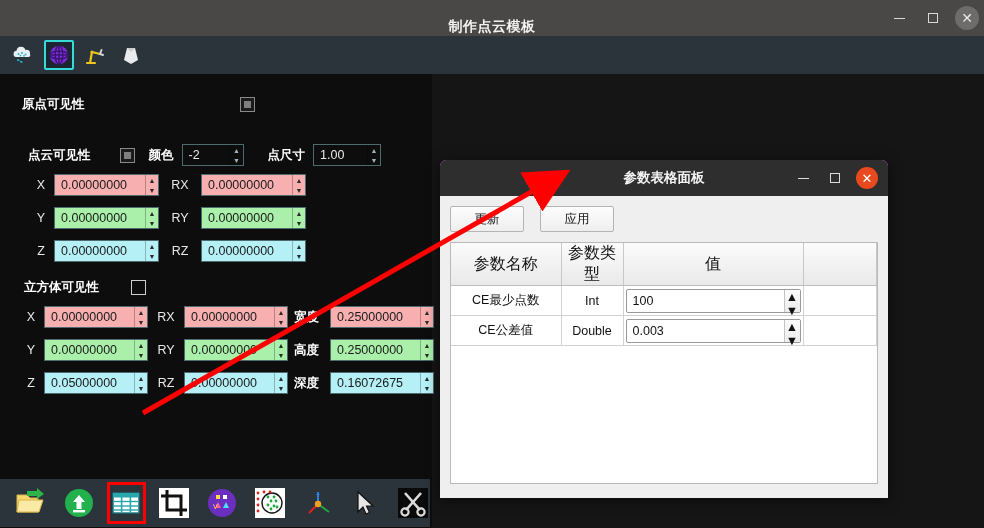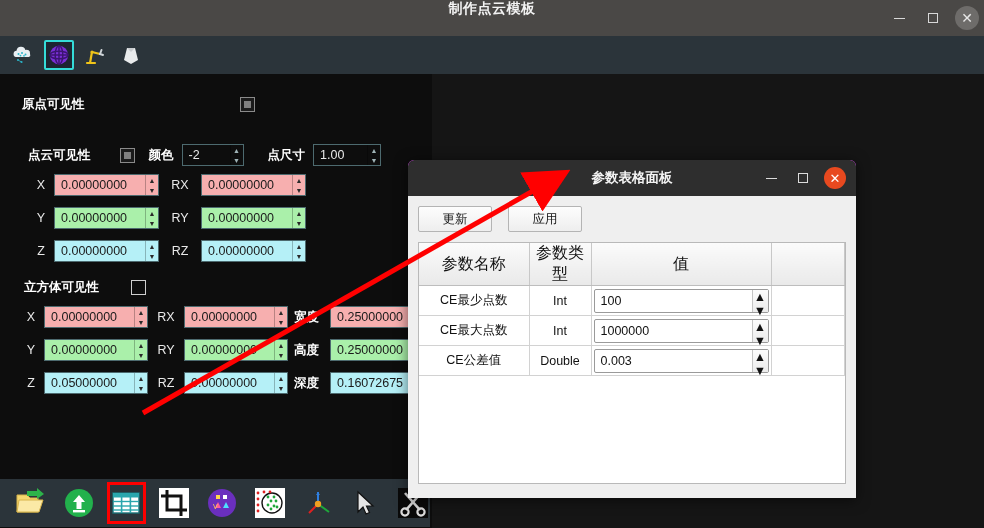--- a/index.html
+++ b/index.html
@@ -8,21 +8,21 @@
     background: #0d0d0d;
     font-family: "Liberation Sans", "DejaVu Sans", sans-serif;
     overflow: hidden;
   }
   #app { position: relative; width: 984px; height: 528px; background: #0d0d0d; }
 
   
   .titlebar {
     position: absolute; left: 0; top: 0; width: 984px; height: 36px;
     background: #4a4846;
-    display: flex; align-items: flex-start; justify-content: center;
+    display: flex; align-items: flex-end; justify-content: center;
   }
   .titlebar .title {
     color: #f2f2f2; font-size: 14px; font-weight: bold; letter-spacing: .5px;
   }
   .win-btns { position: absolute; right: 0; top: 0; height: 36px; display: flex; align-items: center; }
   .win-btn {
     width: 34px; height: 36px; display: flex; align-items: center; justify-content: center;
     color: #d8d8d8; font-size: 13px;
   }
   .win-btn .minglyph { display:block; width:11px; height:1px; background:#d8d8d8; }
@@ -118,21 +118,21 @@
   .viewport {
     position:absolute; left:452px; top:82px; width:532px; height:410px;
     background: linear-gradient(155deg,#474542 0%, #3f3d3b 60%, #38, #35332f 100%);
   }
   .viewport-strip {
     position:absolute; left:432px; top:74px; width:552px; height:454px; background:#151515;
   }
 
   
   .dlg {
-    position:absolute; left:408px; top:160px; width:448px; height:338px;
+    position:absolute; left:440px; top:160px; width:448px; height:338px;
     background:#d946ef; border-radius:6px 6px 0 0;
     box-shadow: 0 2px 14px rgba(0,0,0,.55);
     overflow:hidden;
   }
   .dlg-title {
     height:36px; background:#2e2e2e; display:flex; align-items:center; justify-content:center;
     position:relative; border-radius:6px 6px 0 0;
   }
   .dlg-title .t { color:#f4f4f4; font-size:13.5px; font-weight:bold; }
   .dlg-btns { position:absolute; right:6px; top:0; height:36px; display:flex; align-items:center; gap:2px; }
@@ -546,34 +546,20 @@
                   <span class="v">100</span>
                   <span class="ar">
                       <span>▲</span>
                       <span>▼</span>
                     </span>
                 </span>
               </td>
               <td></td>
             </tr>
             <tr>
-              <td>CE最大点数</td>
-              <td>Int</td>
-              <td class="valcell">
-                <span class="tblspin">
-                  <span class="v">1000000</span>
-                  <span class="ar">
-                      <span>▲</span>
-                      <span>▼</span>
-                    </span>
-                </span>
-              </td>
-              <td></td>
-            </tr>
-            <tr>
               <td>CE公差值</td>
               <td>Double</td>
               <td class="valcell">
                 <span class="tblspin">
                   <span class="v">0.003</span>
                   <span class="ar">
                       <span>▲</span>
                       <span>▼</span>
                     </span>
                 </span>

